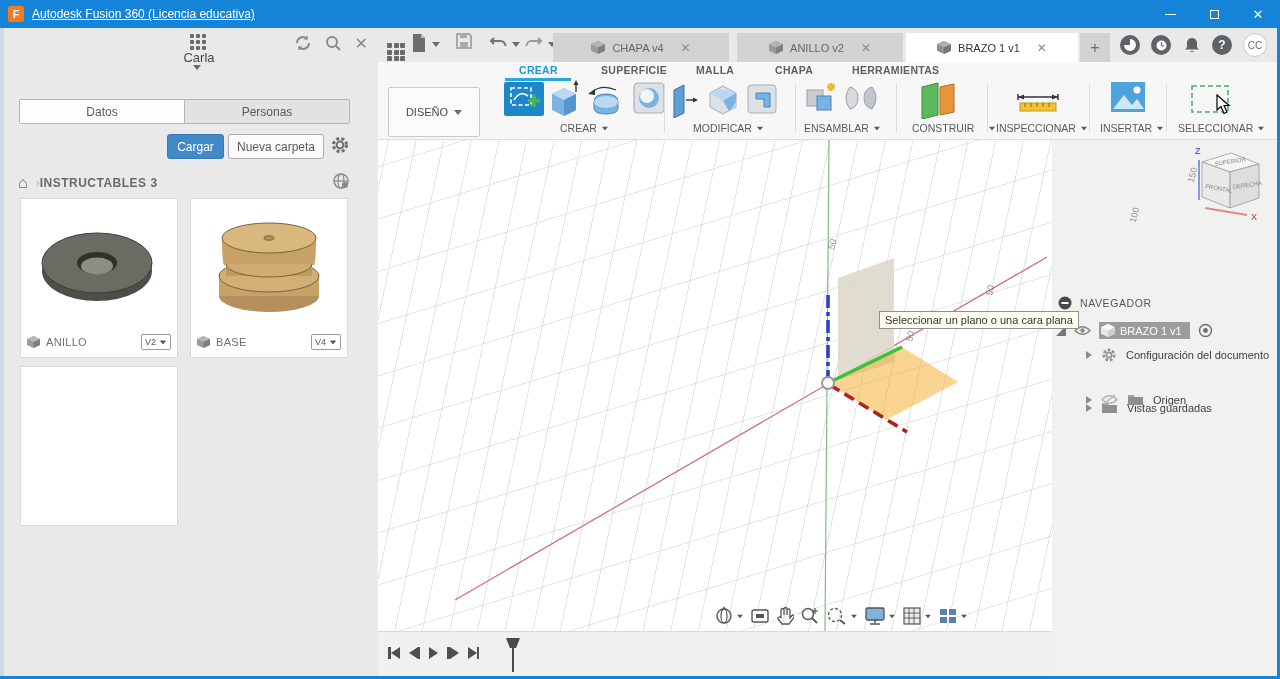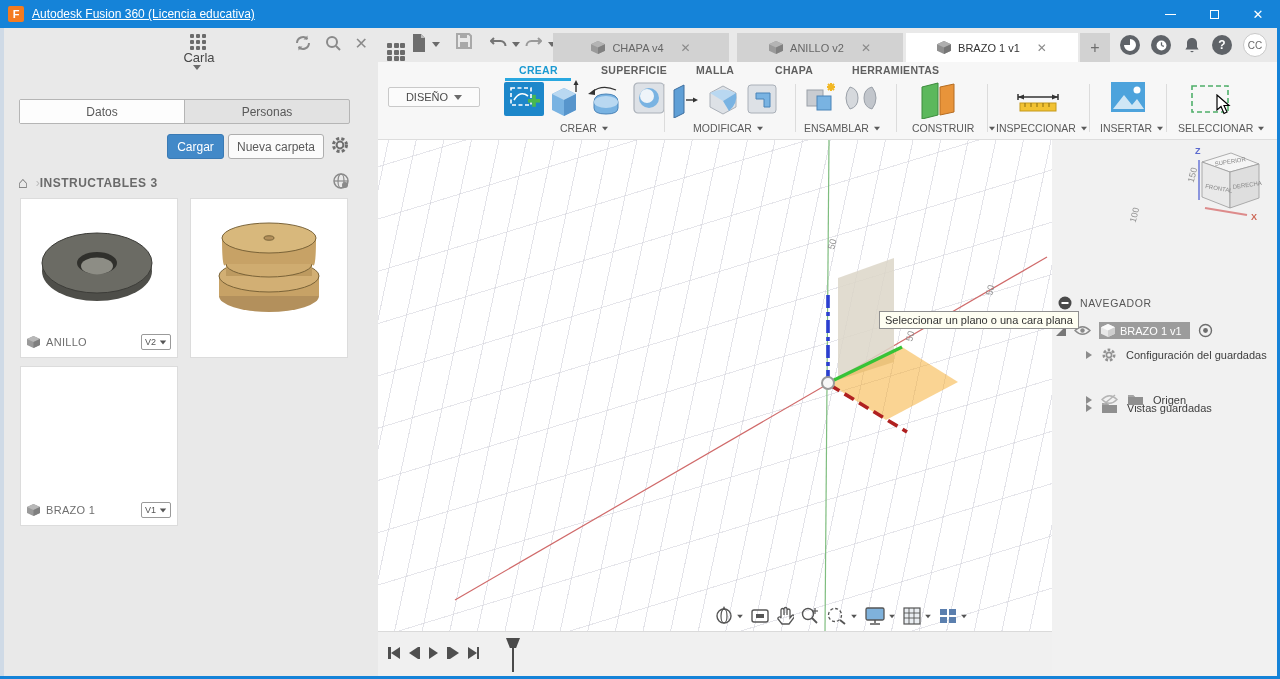--- a/index.html
+++ b/index.html
@@ -45,21 +45,21 @@
   .doc-tab { position:absolute; top:5px; height:29px; display:flex; align-items:center; justify-content:center; gap:7px; font-size:11px; color:#666; background:#d2d2d2; }
   .doc-tab.active { background:#fff; color:#333; }
   .tab-x { color:#8a8a8a; font-size:12px; margin-left:10px; }
   .circle-ico { position:absolute; top:7px; width:20px; height:20px; border-radius:50%; display:flex; align-items:center; justify-content:center; }
 
   
   #ribbon { left:378px; top:62px; width:902px; height:78px; background:#f7f7f7; border-bottom:1px solid #dddddd; }
   .ctab { position:absolute; top:2px; font-size:10.5px; font-weight:bold; color:#5f5f5f; letter-spacing:.3px; }
   .ctab.active { color:#1b9ad2; }
   #ctab-underline { left:127px; top:16px; width:66px; height:3px; background:#29a8e0; }
-  #ws-btn { left:10px; top:25px; width:92px; height:20px; border:1px solid #c9c9c9; border-radius:2px; background:#fbfbfb; display:flex; align-items:center; justify-content:center; gap:6px; font-size:11px; color:#4a4a4a; }
+  #ws-btn { left:10px; top:25px; width:92px; height:50px; border:1px solid #c9c9c9; border-radius:2px; background:#fbfbfb; display:flex; align-items:center; justify-content:center; gap:6px; font-size:11px; color:#4a4a4a; }
   .grp-label { position:absolute; top:60px; font-size:10.5px; color:#5a5a5a; display:flex; align-items:center; gap:4px; }
   .grp-label .caret-down { transform:scale(.75); border-top-color:#5a5a5a; }
   .rsep { position:absolute; top:22px; width:1px; height:48px; background:#dcdcdc; }
   .ric { position:absolute; }
 
   
   #canvas { left:378px; top:140px; width:674px; height:491px; background:#fff; overflow:hidden; }
   #grid {
     position:absolute; left:-60px; top:-60px; width:840px; height:640px;
     background:
@@ -207,36 +207,36 @@
         <ellipse cx="65" cy="88" rx="50" ry="16" fill="#b3905c"></ellipse>
         <rect x="15" y="68" width="100" height="20" fill="#c7a266"></rect>
         <ellipse cx="65" cy="68" rx="50" ry="16" fill="#d2af74" stroke="#7a6338" stroke-width="1"></ellipse>
         <rect x="22" y="56" width="86" height="12" fill="#bd9a60"></rect>
         <ellipse cx="65" cy="56" rx="43" ry="13" fill="#cfac70" stroke="#7a6338" stroke-width="1"></ellipse>
         <path d="M18 30 Q18 64 22 56 h86 q4 8 4 -26 z" fill="#c7a266"></path>
         <ellipse cx="65" cy="30" rx="47" ry="15" fill="#d8b87c" stroke="#7a6338" stroke-width="1"></ellipse>
         <ellipse cx="65" cy="30" rx="5" ry="2.2" fill="#b3905c" stroke="#7a6338" stroke-width="1"></ellipse>
       </svg>
     </div>
-  </div>
-
-  <div class="abs card" style="left:16px;top:338px;">
-    <div class="thumb"></div>
     <div class="foot">
       <svg width="13" height="12" viewBox="0 0 13 12">
           <polygon points="6.5,0 13,3 13,9 6.5,12 0,9 0,3" fill="#9a9a9a"></polygon>
           <polygon points="6.5,0 13,3 6.5,6 0,3" fill="#b8b8b8"></polygon>
           <polygon points="6.5,6 13,3 13,9 6.5,12" fill="#7f7f7f"></polygon>
         </svg>
-      <span class="cname">BRAZO 1</span>
+      <span class="cname">BASE</span>
       <span class="vpill">
-          <span>V1</span>
+          <span>V4</span>
           <span class="caret-down"></span>
         </span>
     </div>
+  </div>
+
+  <div class="abs card" style="left:16px;top:338px;">
+    <div class="thumb"></div>
   </div>
 </div>
 
 <div class="abs" id="topbar">
   <span class="appico" style="left:9px;">
     <span class="dot9" style="grid-template-columns:repeat(3,5px);grid-gap:1.5px;">
         <i style="width:5px;height:5px;"></i>
         <i style="width:5px;height:5px;"></i>
         <i style="width:5px;height:5px;"></i>
         <i style="width:5px;height:5px;"></i>
@@ -550,21 +550,21 @@
         <circle cx="7.5" cy="7.5" r="6" fill="none" stroke="#6e6e6e" stroke-width="1.4"></circle>
         <circle cx="7.5" cy="7.5" r="2.4" fill="#6e6e6e"></circle>
       </svg>
   </div>
   <div class="nav-row" style="left:34px;top:53px;gap:9px;">
     <span class="tri-right hollow"></span>
     <svg width="16" height="16" viewBox="0 0 16 16">
         <circle cx="8" cy="8" r="5.2" fill="none" stroke="#929292" stroke-width="2.6" stroke-dasharray="2.6 1.9"></circle>
         <circle cx="8" cy="8" r="2.6" fill="none" stroke="#929292" stroke-width="1.6"></circle>
       </svg>
-    <span>Configuración del guardadas</span>
+    <span>Configuración del documento</span>
   </div>
   <div class="nav-row" style="left:34px;top:76px;gap:9px;margin-top:31px;">
     <span class="tri-right hollow"></span>
     <svg width="17" height="13" viewBox="0 0 17 13">
         <path d="M1 2h5l2 2h8v8H1z" fill="#8f8f8f"></path>
         <path d="M1 2h5l2 2H1z" fill="#a5a5a5"></path>
       </svg>
     <span>Vistas guardadas</span>
   </div>
   <div class="nav-row" style="left:34px;top:99px;gap:9px;">

